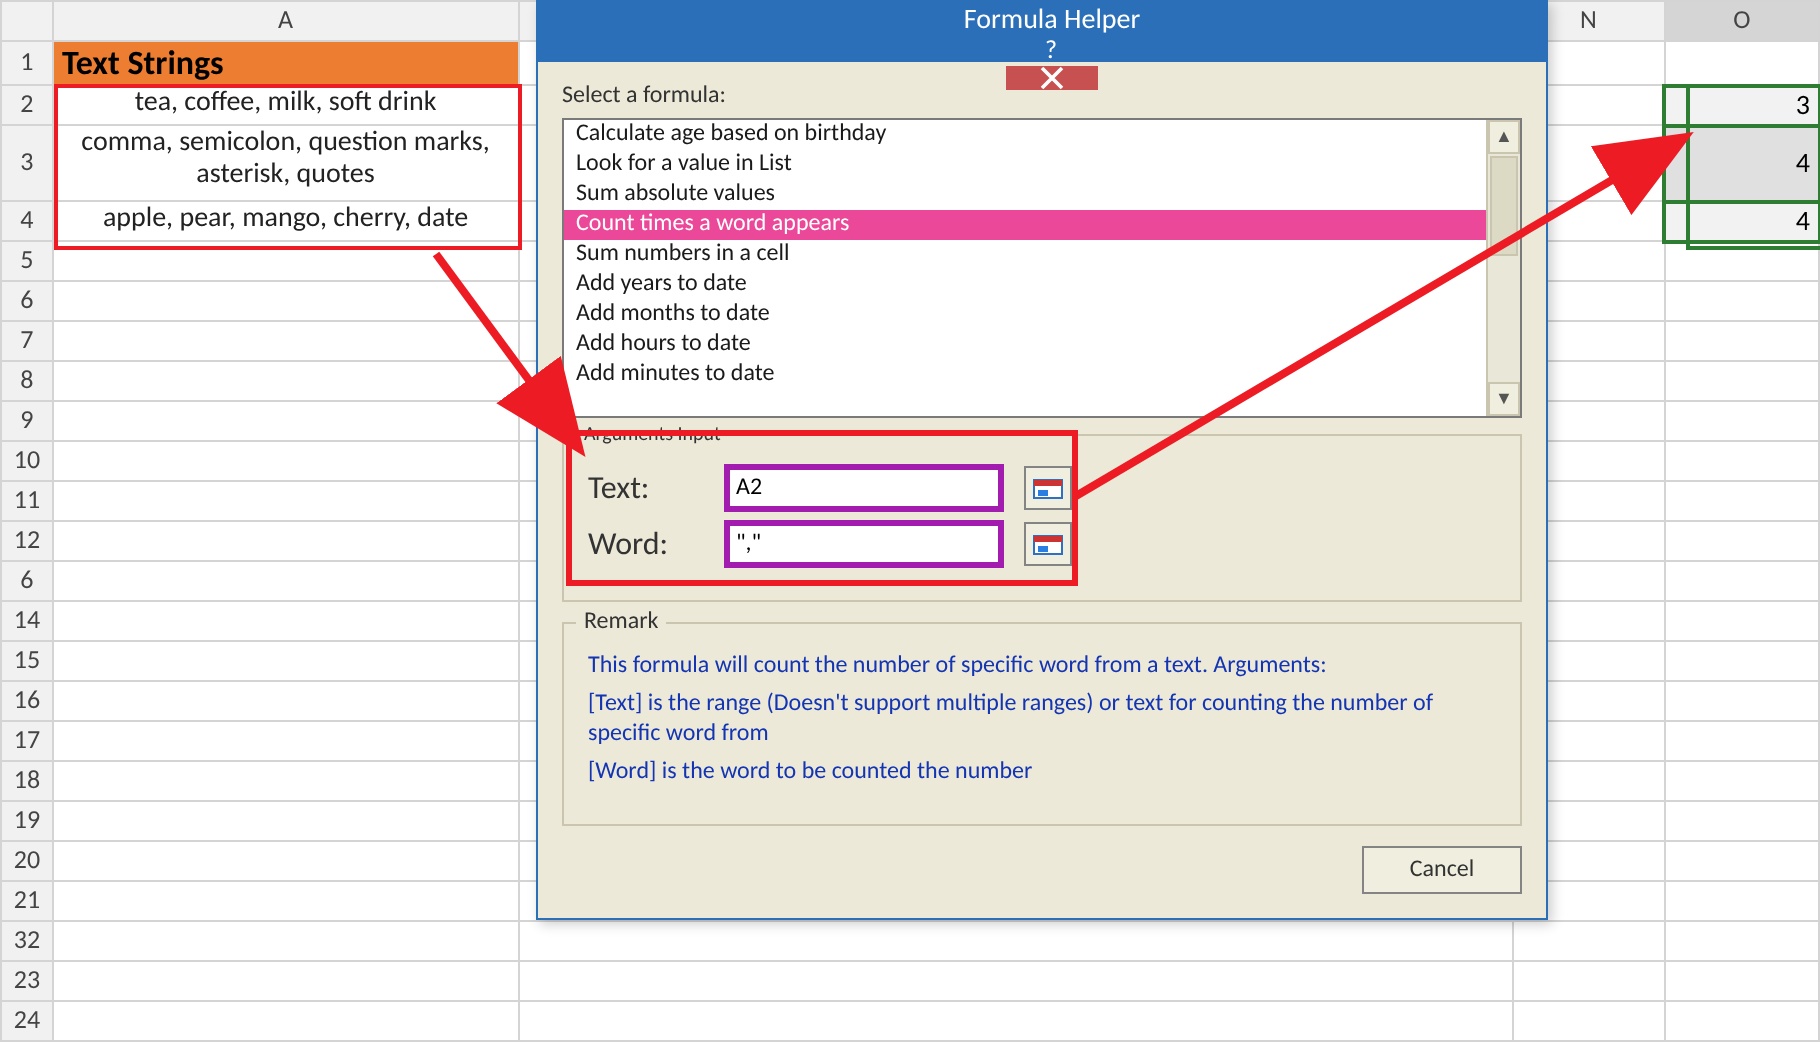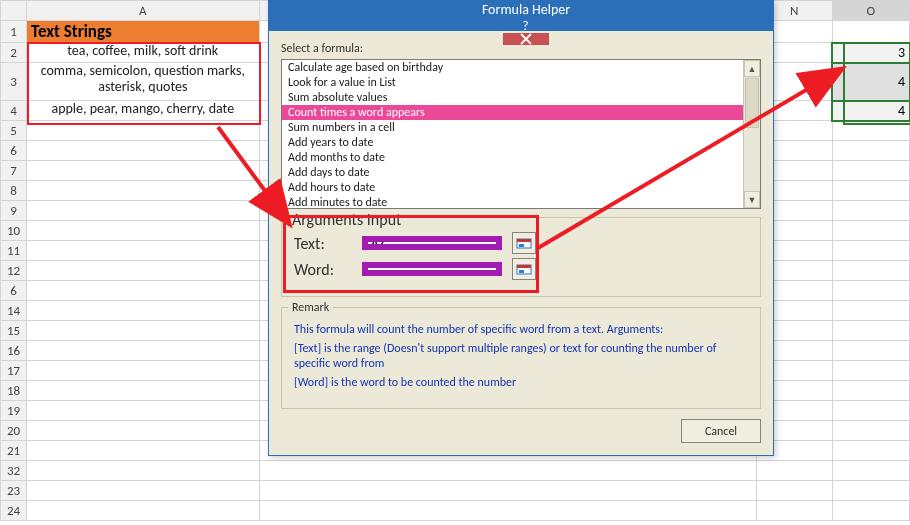--- a/index.html
+++ b/index.html
@@ -37,24 +37,24 @@
 .lbl { font-size: 12px; color: #333; }
 .listbox { margin-top: 4px; height: 150px; border: 1px solid #7a7a7a; background: #fff; overflow: hidden; position: relative; }
 .listbox .items { position: absolute; inset: 0 17px 0 0; overflow: hidden; }
 .listbox .item { font-size: 12px; color: #1a1a1a; padding: 0 6px; line-height: 15px; white-space: nowrap; cursor: default; }
 .listbox .item.sel { background: #ec4899; color: #fff; }
 .scrollbar { position: absolute; right: 0; top: 0; bottom: 0; width: 17px; background: #e9e7d7; border-left: 1px solid #c9c5af; }
 .sb-btn { height: 17px; background: #f0eede; border: 1px solid #c9c5af; font-size: 9px; text-align: center; line-height: 15px; color: #555; }
 .sb-thumb { position: absolute; left: 1px; right: 1px; top: 18px; height: 50px; background: #dcd9c5; border: 1px solid #c9c5af; }
 
 .group { margin-top: 8px; border: 1px solid #c9c5af; padding: 10px 12px 12px 12px; position: relative; }
-.group .legend { position: absolute; top: -8px; left: 6px; background: #ece9d8; padding: 0 4px; font-size: 16px; color: #333; }
+.group .legend { position: absolute; top: -8px; left: 6px; background: #ece9d8; padding: 0 4px; font-size: 10px; color: #333; }
 .field-row { display: flex; align-items: center; margin: 4px 0; gap: 10px; }
 .field-lbl { width: 58px; font-size: 16px; color: #333; }
-.field-input { width: 140px; height: 14px; border: 6px solid #a21caf; background: #fff; font-size: 12px; padding: 0 3px; font-weight: bold; }
+.field-input { width: 140px; height: 24px; border: 3px solid #a21caf; background: #fff; font-size: 12px; padding: 0 3px; }
 .ref-btn { width: 24px; height: 22px; border: 1px solid #848484; background: #f0eede; display: inline-flex; align-items: center; justify-content: center; }
 .ref-btn svg { width: 16px; height: 14px; }
 
 .remark { margin-top: 10px; border: 1px solid #c9c5af; padding: 10px 12px 14px 12px; position: relative; }
 .remark .legend { position: absolute; top: -8px; left: 6px; background: #ece9d8; padding: 0 4px; font-size: 12px; color: #333; }
 .remark p { font-size: 12px; color: #1435b3; line-height: 15px; margin: 4px 0; }
 
 .footer { margin-top: 10px; display: flex; justify-content: flex-end; gap: 8px; }
 .btn { width: 80px; height: 24px; border: 1px solid #848484; background: #f0eede; font-size: 12px; color: #333; }
 
@@ -272,21 +272,20 @@
     <div class="lbl">Select a formula:</div>
     <div class="listbox">
       <div class="items">
         <div class="item">Calculate age based on birthday</div>
         <div class="item">Look for a value in List</div>
         <div class="item">Sum absolute values</div>
         <div class="item sel">Count times a word appears</div>
         <div class="item">Sum numbers in a cell</div>
         <div class="item">Add years to date</div>
         <div class="item">Add months to date</div>
-        <div class="item">Add days to date</div>
         <div class="item">Add hours to date</div>
         <div class="item">Add minutes to date</div>
       </div>
       <div class="scrollbar">
         <div class="sb-btn">▲</div>
         <div class="sb-thumb"></div>
         <div class="sb-btn" style="position:absolute;bottom:0;left:0;right:0">▼</div>
       </div>
     </div>
 

